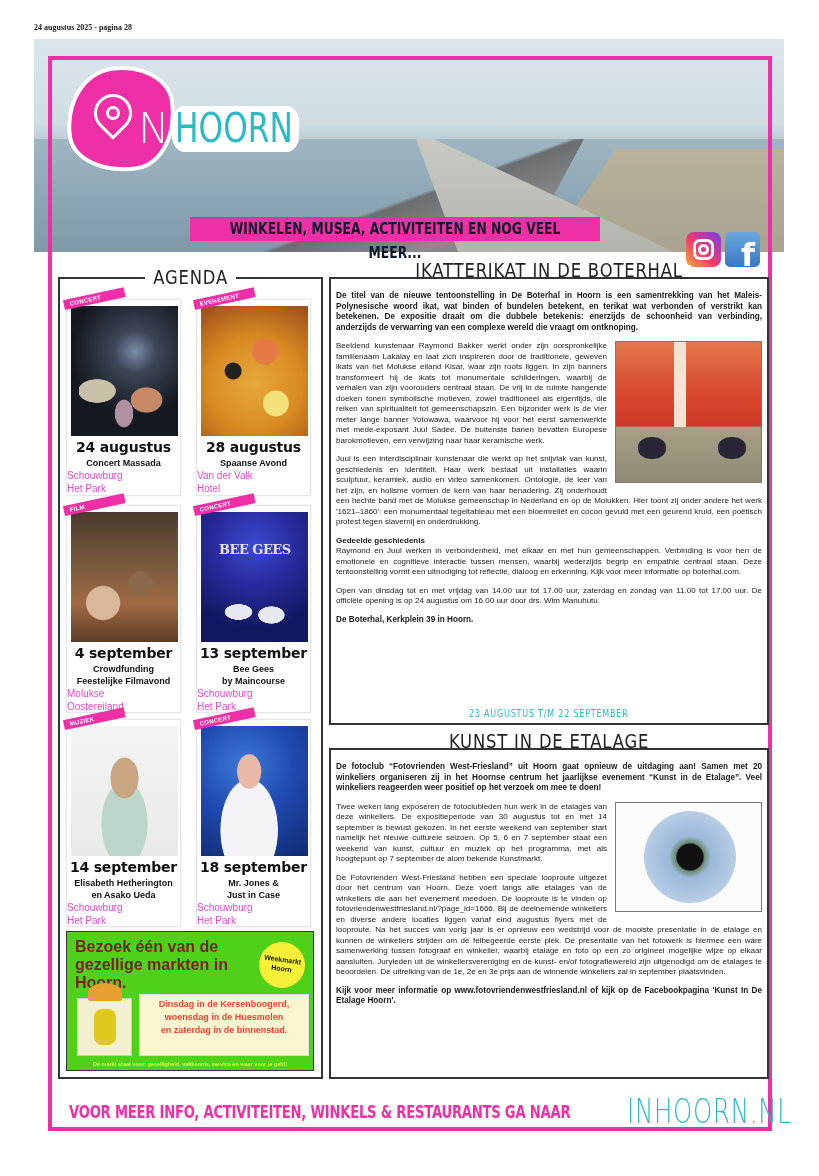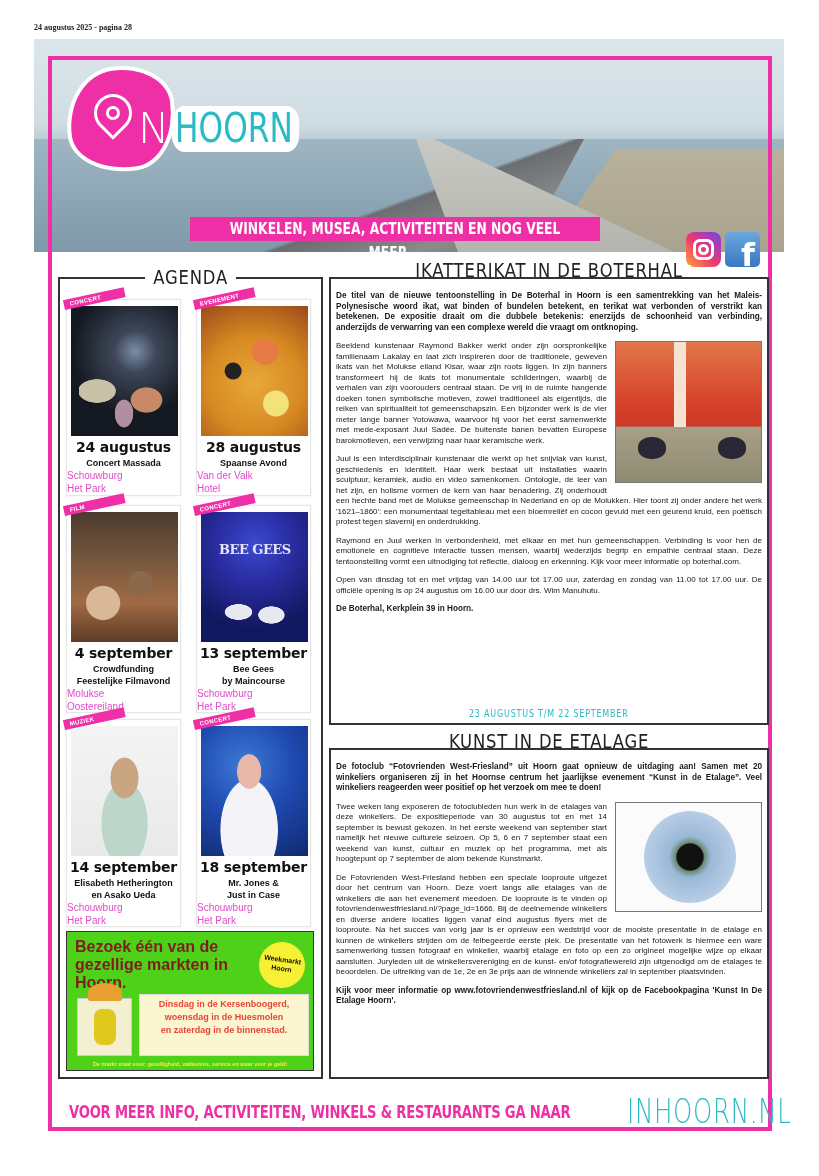--- a/index.html
+++ b/index.html
@@ -27,21 +27,21 @@
   .logo .blob { position: absolute; left: 0; top: 0; width: 110px; height: 106px; background: #ee2fa5;
     border: 4px solid #fff; border-radius: 48% 52% 42% 58% / 60% 40% 60% 40%; transform: rotate(-8deg); }
   .logo .pin { position: absolute; left: 28px; top: 28px; width: 38px; height: 38px; border: 3px solid #fff;
     border-radius: 50% 50% 50% 0; transform: rotate(-45deg); }
   .logo .pin-dot { position: absolute; left: 40px; top: 40px; width: 14px; height: 14px; border: 3px solid #fff; border-radius: 50%; }
   .logo .n { position: absolute; left: 72px; top: 38px; font-size: 42px; color: #fff; font-family: "DejaVu Sans", sans-serif; font-weight: 300; letter-spacing: -2px; }
   .logo .word { position: absolute; left: 106px; top: 40px; background: #fff; padding: 2px 8px 4px 4px; border-radius: 16px;
     font-family: "DejaVu Sans", sans-serif; font-size: 40px; color: #2bb9c4; letter-spacing: 0px; line-height: 1; transform: scaleX(0.78); transform-origin: left; }
 
   .tagline { position: absolute; left: 190px; top: 217px; width: 410px; height: 24px; background: #ee2fa5;
-    color: #ffffff; font-family: "DejaVu Sans", sans-serif; font-weight: bold; font-size: 15px; line-height: 24px; text-align: center;
+    color: #0f172a; font-family: "DejaVu Sans", sans-serif; font-weight: bold; font-size: 15px; line-height: 24px; text-align: center;
     letter-spacing: 0px; transform-origin: left; }
   .tagline span { display: inline-block; transform: scaleX(0.82); }
 
   .social { position: absolute; left: 686px; top: 232px; display: flex; gap: 4px; }
   .ig { width: 35px; height: 35px; border-radius: 8px; background: linear-gradient(45deg, #f9a83b 0%, #ee3a6b 45%, #a33bc4 80%, #6a4bd6 100%); position: relative; }
   .ig::before { content: ""; position: absolute; left: 7px; top: 7px; width: 21px; height: 21px; border: 3px solid #fff; border-radius: 7px; box-sizing: border-box; }
   .ig::after { content: ""; position: absolute; left: 12px; top: 12px; width: 11px; height: 11px; border: 3px solid #fff; border-radius: 50%; box-sizing: border-box; }
   .ig i { position: absolute; right: 9px; top: 9px; width: 3px; height: 3px; background: #fff; border-radius: 50%; z-index: 2; }
   .fb { width: 35px; height: 35px; border-radius: 5px; background: linear-gradient(180deg, #6aa8e0, #3a78c0); position: relative; overflow: hidden; }
   .fb span { position: absolute; right: 5px; bottom: -4px; font-family: "DejaVu Sans", sans-serif; font-weight: bold; font-size: 32px; color: #fff; line-height: 1; }
@@ -219,20 +219,21 @@
   </div>
 </div>
 
 <div class="box article a1">
   <div class="box-title"><span>IKATTERIKAT IN DE BOTERHAL</span></div>
   <div class="content">
     <p class="lead">De titel van de nieuwe tentoonstelling in De Boterhal in Hoorn is een samentrekking van het Maleis-Polynesische woord ikat, wat binden of bundelen betekent, en terikat wat verbonden of verstrikt kan betekenen. De expositie draait om die dubbele betekenis: enerzijds de schoonheid van verbinding, anderzijds de verwarring van een complexe wereld die vraagt om ontknoping.</p>
     <div class="pic-ikat"></div>
     <p>Beeldend kunstenaar Raymond Bakker werkt onder zijn oorspronkelijke familienaam Lakalay en laat zich inspireren door de traditionele, geweven ikats van het Molukse eiland Kisar, waar zijn roots liggen. In zijn banners transformeert hij de ikats tot monumentale schilderingen, waarbij de verhalen van zijn voorouders centraal staan. De vrij in de ruimte hangende doeken tonen symbolische motieven, zowel traditioneel als eigentijds, die reiken van spiritualiteit tot gemeenschapszin. Een bijzonder werk is de vier meter lange banner Yotowawa, waarvoor hij voor het eerst samenwerkte met mede-exposant Juul Sadée. De buitenste banen bevatten Europese barokmotieven, een verwijzing naar haar keramische werk.</p>
     <p>Juul is een interdisciplinair kunstenaar die werkt op het snijvlak van kunst, geschiedenis en identiteit. Haar werk bestaat uit installaties waarin sculptuur, keramiek, audio en video samenkomen. Ontologie, de leer van het zijn, en holisme vormen de kern van haar benadering. Zij onderhoudt een hechte band met de Molukse gemeenschap in Nederland en op de Molukken. Hier toont zij onder andere het werk '1621–1860': een monumentaal tegeltableau met een bloemreliëf en cocon gevuld met een geurend kruid, een poëtisch protest tegen slavernij en onderdrukking.</p>
+    <p class="sub">Gedeelde geschiedenis</p>
     <p>Raymond en Juul werken in verbondenheid, met elkaar en met hun gemeenschappen. Verbinding is voor hen de emotionele en cognitieve interactie tussen mensen, waarbij wederzijds begrip en empathie centraal staan. Deze tentoonstelling vormt een uitnodiging tot reflectie, dialoog en erkenning. Kijk voor meer informatie op boterhal.com.</p>
     <p>Open van dinsdag tot en met vrijdag van 14.00 uur tot 17.00 uur, zaterdag en zondag van 11.00 tot 17.00 uur. De officiële opening is op 24 augustus om 16.00 uur door drs. Wim Manuhutu.</p>
     <p class="lead">De Boterhal, Kerkplein 39 in Hoorn.</p>
   </div>
   <div class="date-foot" style="bottom:4px"><span>23 AUGUSTUS T/M 22 SEPTEMBER</span></div>
 </div>
 
 <div class="box article a2">
   <div class="box-title"><span>KUNST IN DE ETALAGE</span></div>
   <div class="content">

